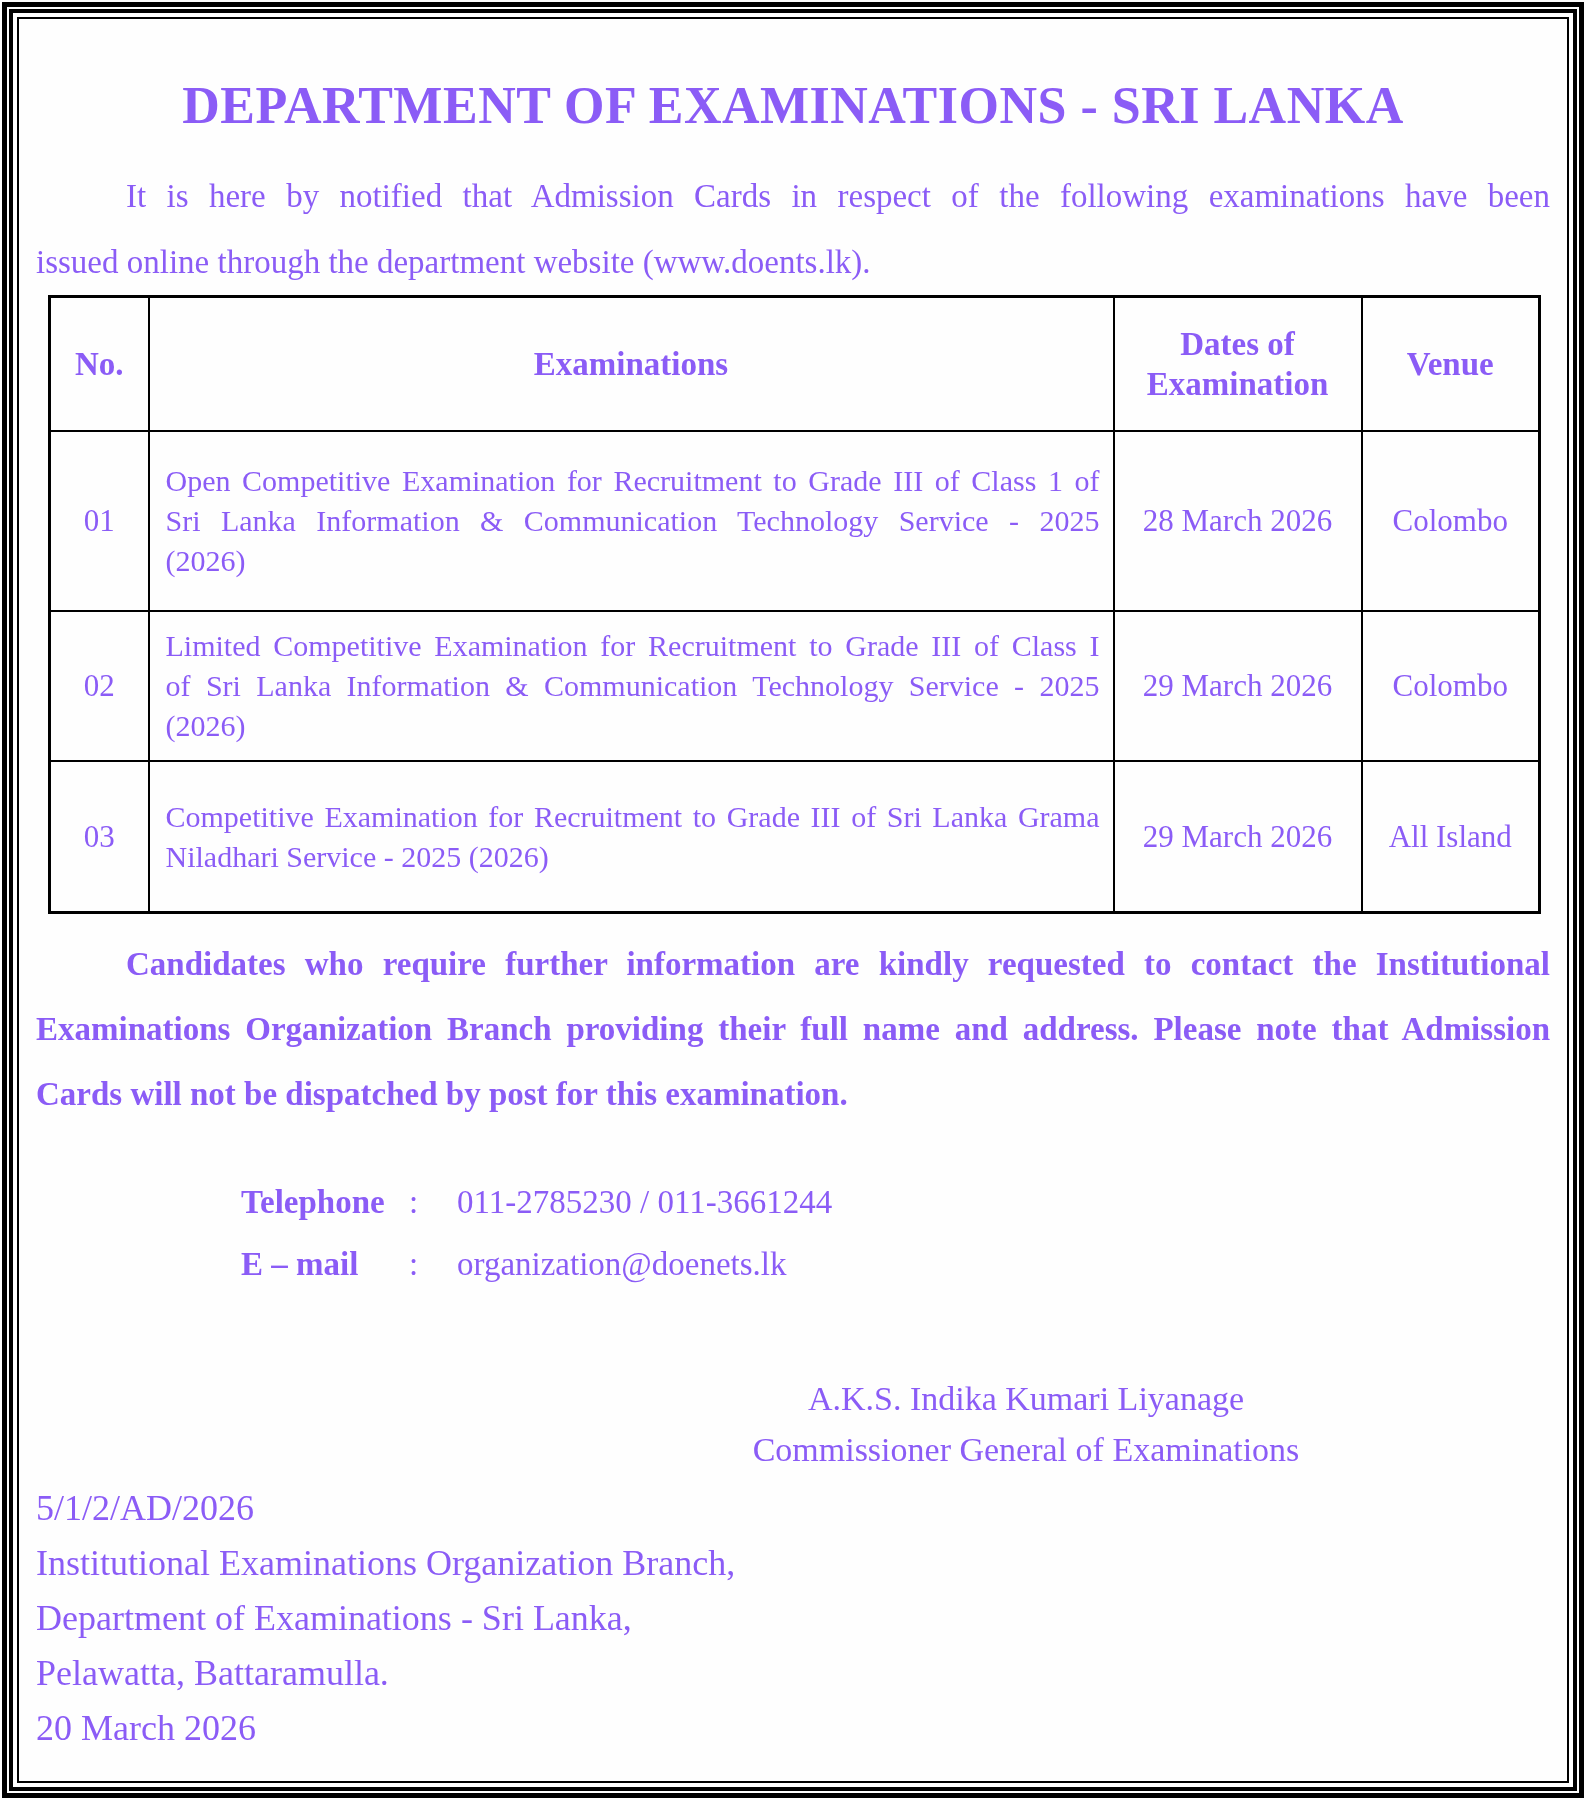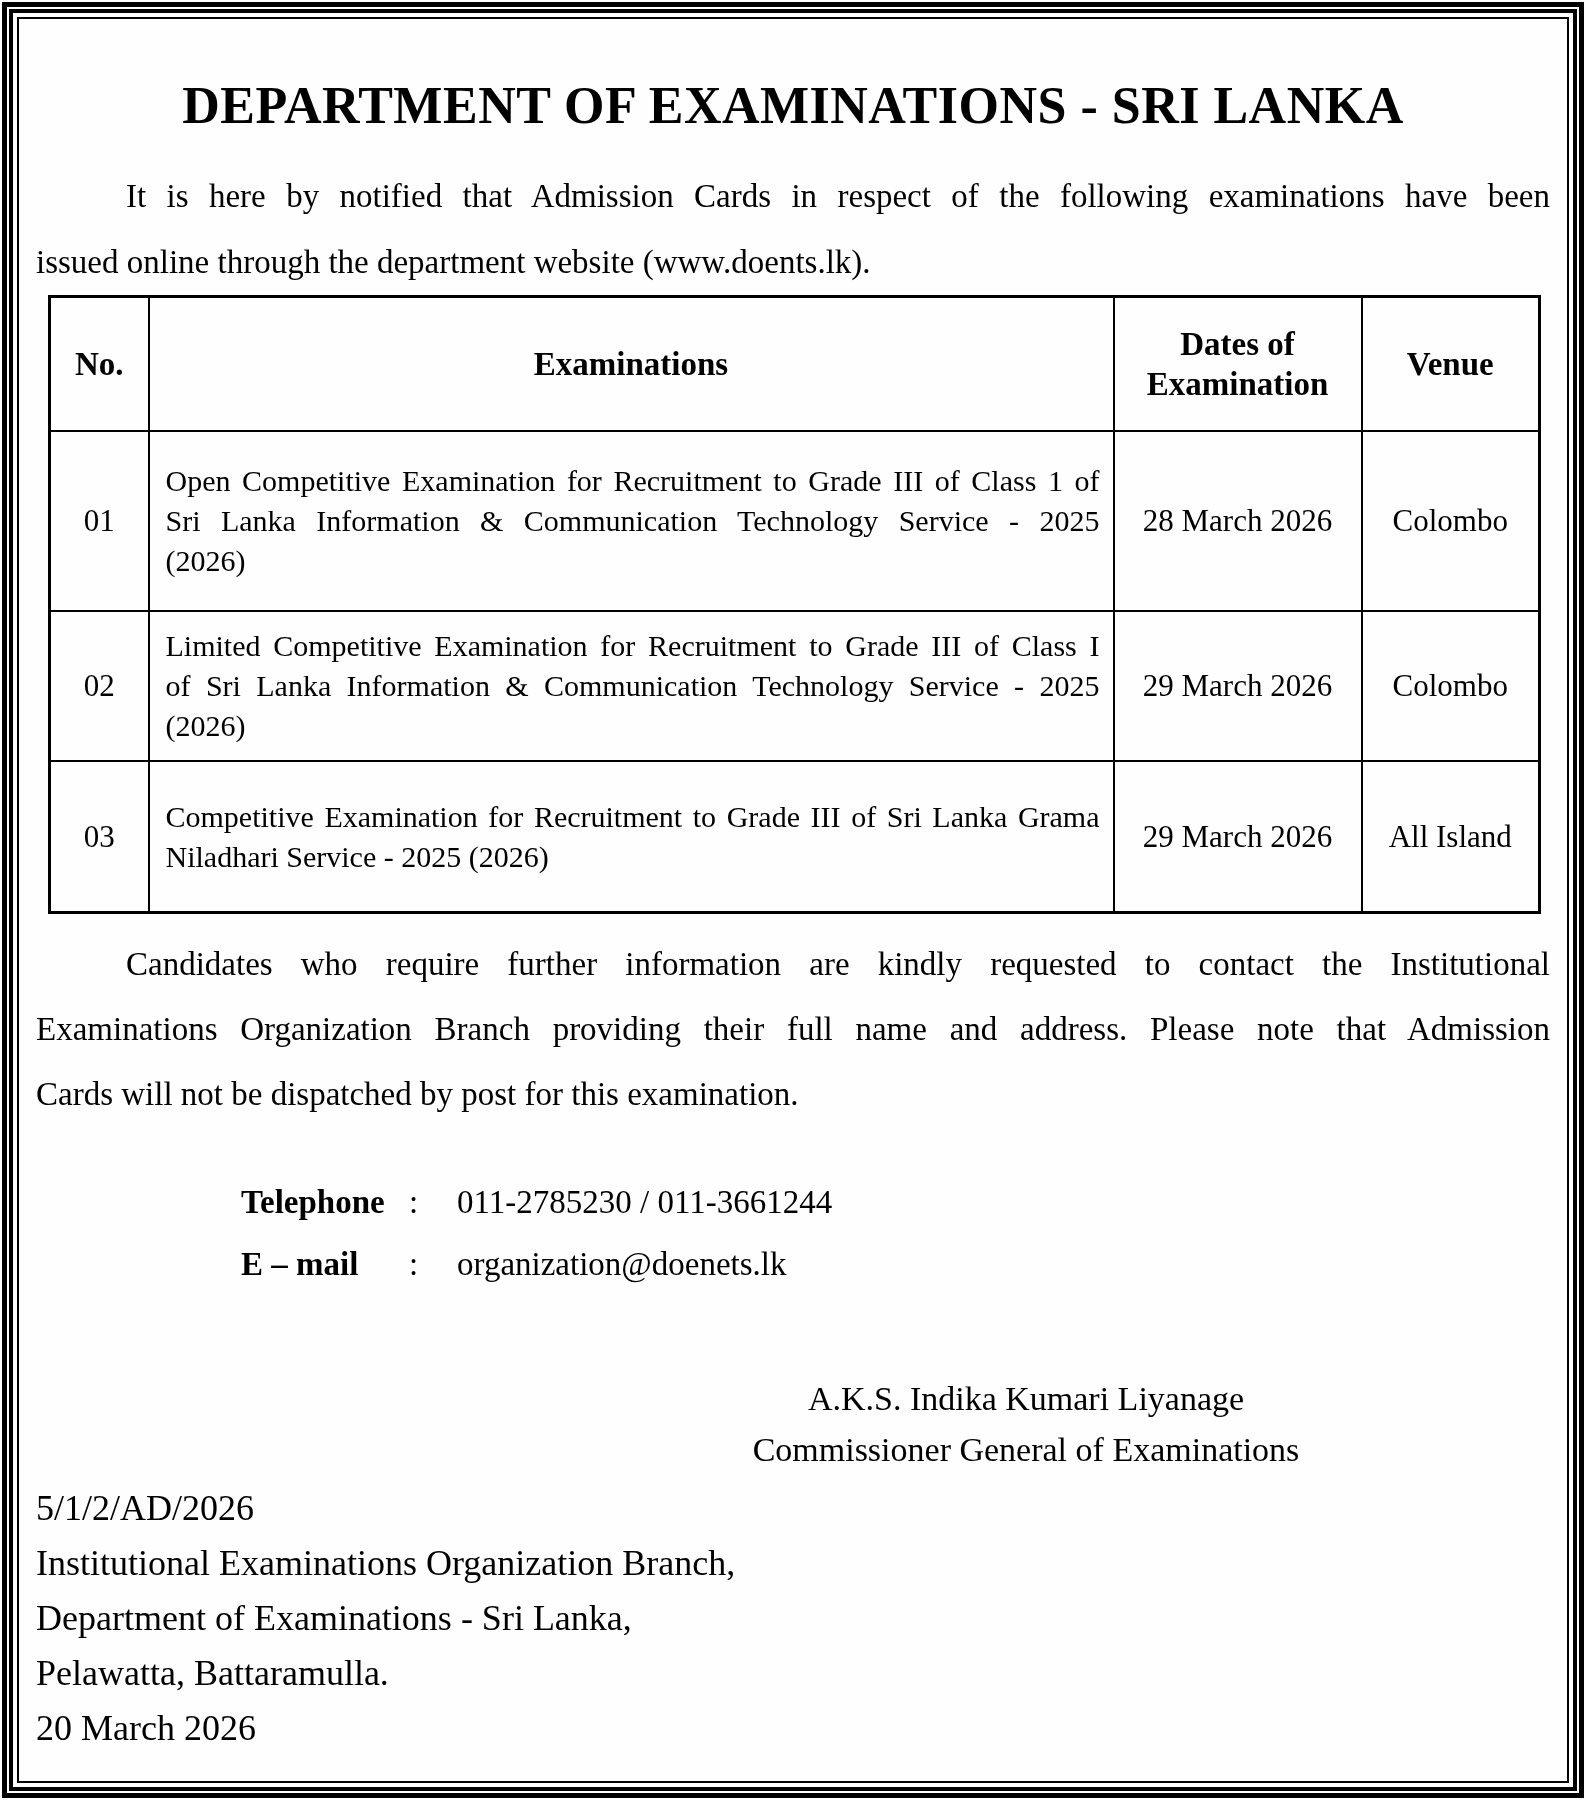--- a/index.html
+++ b/index.html
@@ -1,34 +1,34 @@
 <!DOCTYPE html>
 <html><head>
 <meta charset="utf-8">
 <style>
   html,body { margin:0; padding:0; background:#e8e8e8; }
   .page {
     position:relative; width:1586px; height:1800px; background:#fefefe;
     margin:0 auto; font-family:"Liberation Serif","DejaVu Serif",serif;
-    color:#000000;
+    color:#8b5cf6;
   }
   .frame1 { position:absolute; inset:2px; border:5px solid #000; }
   .frame2 { position:absolute; inset:2px; border:4px solid #000; }
   .frame3 {
     position:absolute; inset:4px; border:2px solid #000;
     padding:0 17px; box-sizing:border-box; overflow:hidden;
   }
   .title {
     margin-top:56px; text-align:center; font-size:52px; font-weight:bold;
     letter-spacing:0.5px; line-height:1.2;
   }
   .para { font-size:33px; }
   .para .pline { line-height:66px; }
   .intro { margin-top:26px; }
-  .note  { margin-top:18px; }
+  .note  { margin-top:18px;font-weight:bold; }
   .note .pline { line-height:65px; }
   .jl { text-align:justify; text-align-last:justify; }
   .indent { text-indent:90px; }
 
   table.exam-table {
     margin-left:12px; width:1490px;
     border-collapse:collapse; border:3px solid #000; table-layout:fixed;padding-left:10px;
   }
   .exam-table th, .exam-table td { border:2px solid #000; box-sizing:border-box; }
   .exam-table th {

